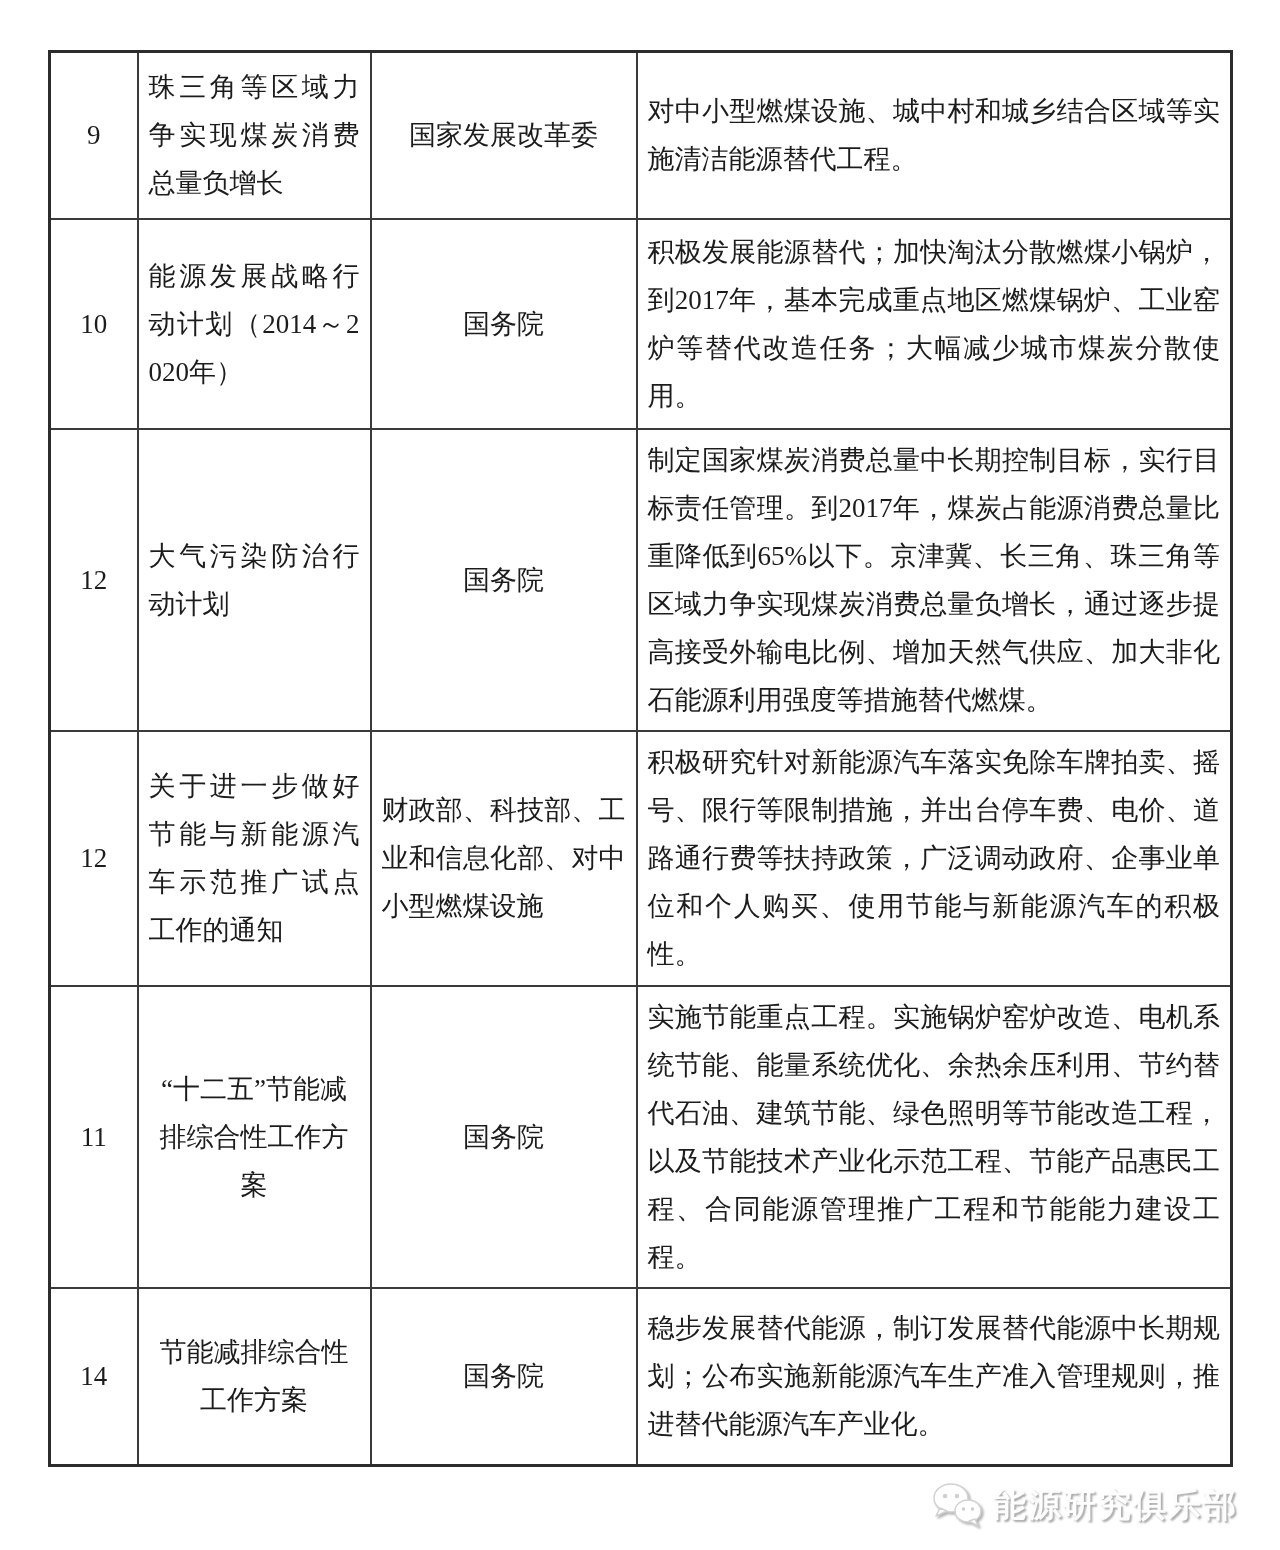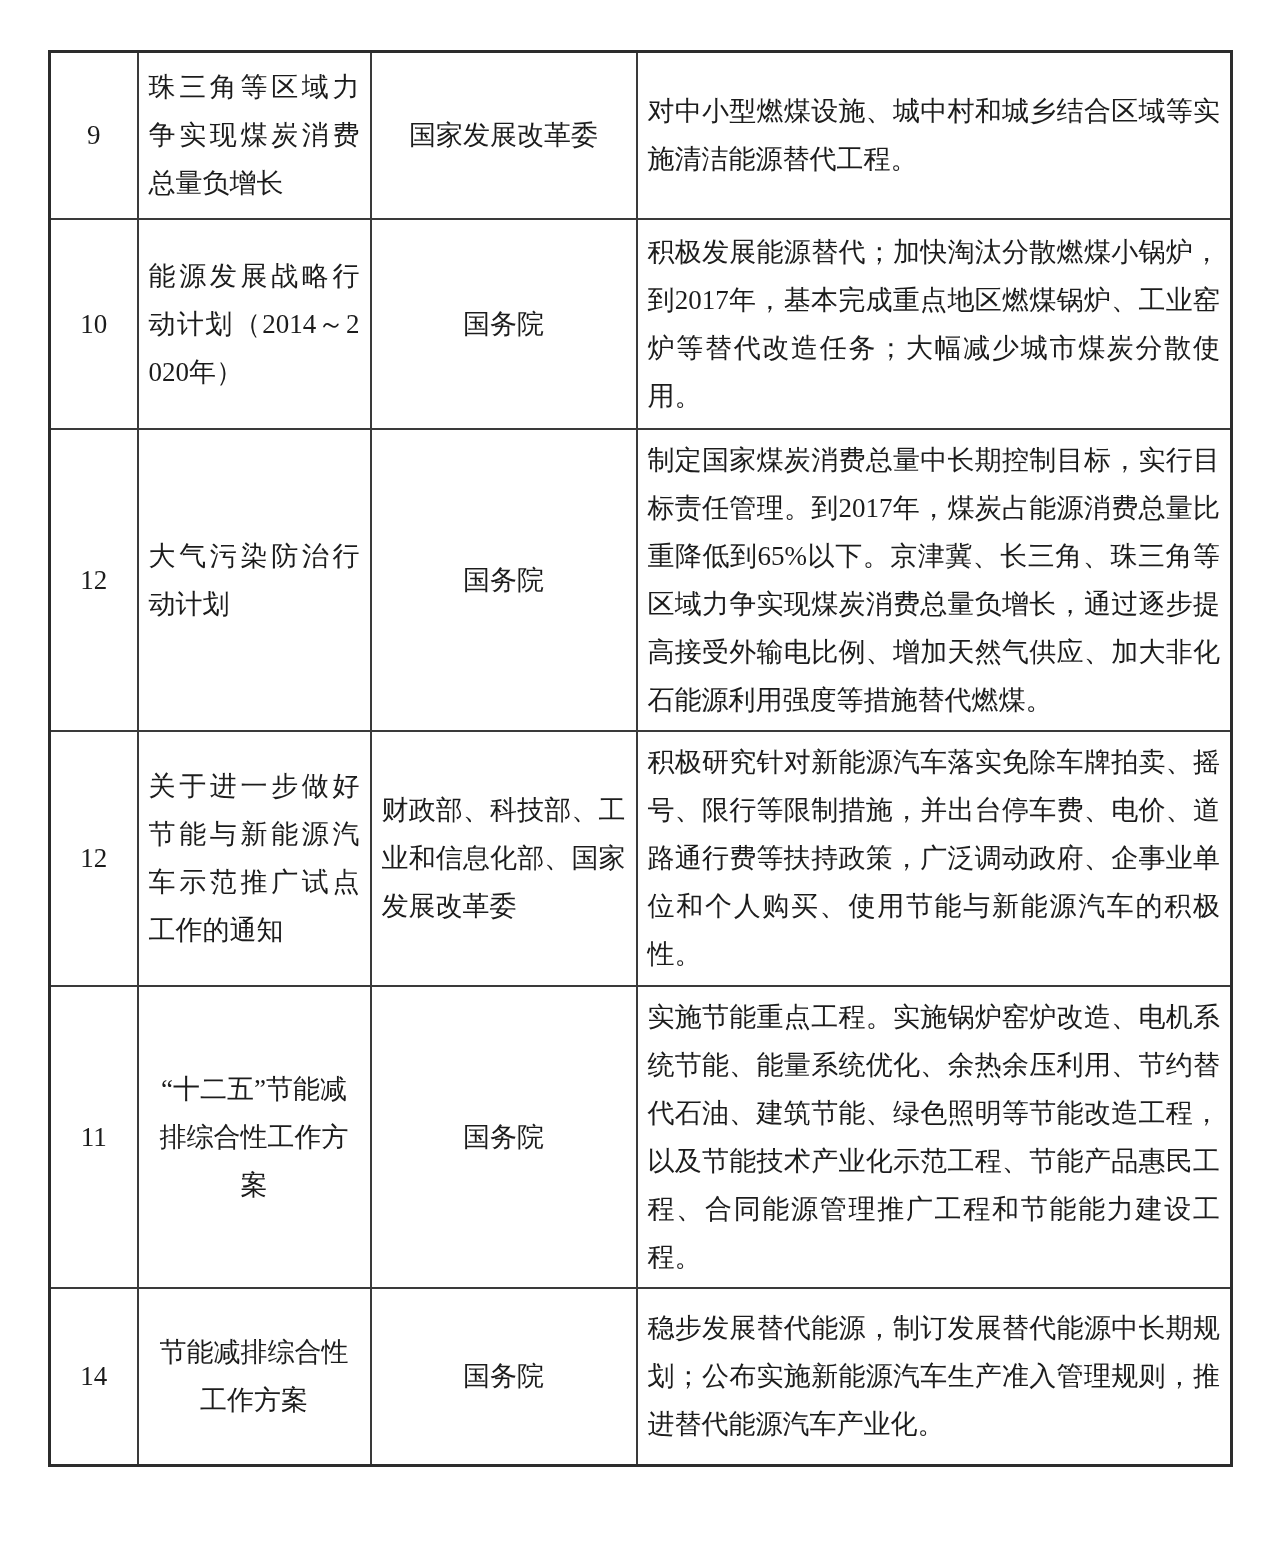--- a/index.html
+++ b/index.html
@@ -125,32 +125,52 @@
       </tr>
       <tr class="r11">
         <td class="num">12</td>
         <td class="name">大气污染防治行动计划</td>
         <td class="agency">国务院</td>
         <td class="content">制定国家煤炭消费总量中长期控制目标，实行目标责任管理。到2017年，煤炭占能源消费总量比重降低到65%以下。京津冀、长三角、珠三角等区域力争实现煤炭消费总量负增长，通过逐步提高接受外输电比例、增加天然气供应、加大非化石能源利用强度等措施替代燃煤。</td>
       </tr>
       <tr class="r12">
         <td class="num">12</td>
         <td class="name">关于进一步做好节能与新能源汽车示范推广试点工作的通知</td>
-        <td class="agency left">财政部、科技部、工业和信息化部、国家发展改革委</td>
+        <td class="agency left">财政部、科技部、工业和信息化部、对中小型燃煤设施</td>
         <td class="content">积极研究针对新能源汽车落实免除车牌拍卖、摇号、限行等限制措施，并出台停车费、电价、道路通行费等扶持政策，广泛调动政府、企事业单位和个人购买、使用节能与新能源汽车的积极性。</td>
       </tr>
       <tr class="r13">
         <td class="num">11</td>
         <td class="name center">“十二五”节能减排综合性工作方案</td>
         <td class="agency">国务院</td>
         <td class="content">实施节能重点工程。实施锅炉窑炉改造、电机系统节能、能量系统优化、余热余压利用、节约替代石油、建筑节能、绿色照明等节能改造工程，以及节能技术产业化示范工程、节能产品惠民工程、合同能源管理推广工程和节能能力建设工程。</td>
       </tr>
       <tr class="r14">
         <td class="num">14</td>
         <td class="name center">节能减排综合性工作方案</td>
         <td class="agency">国务院</td>
         <td class="content">稳步发展替代能源，制订发展替代能源中长期规划；公布实施新能源汽车生产准入管理规则，推进替代能源汽车产业化。</td>
       </tr>
     </tbody>
   </table>
 
+  <div class="watermark">
+    <svg class="wm-icon" viewBox="0 0 52 46" xmlns="http://www.w3.org/2000/svg">
+
+      <g fill="#ffffff" stroke="#d2d2d2" stroke-width="1.5">
+        <ellipse cx="20" cy="16" rx="17" ry="14"></ellipse>
+        <path d="M9 26 L5 34 L16 29 Z" stroke-linejoin="round"></path>
+
+        <ellipse cx="37" cy="29" rx="13" ry="11"></ellipse>
+        <path d="M44 37 L47 44 L38 39 Z" stroke-linejoin="round"></path>
+      </g>
+
+      <g fill="#cfcfcf">
+        <circle cx="14" cy="14" r="2.2"></circle>
+        <circle cx="26" cy="14" r="2.2"></circle>
+        <circle cx="32.5" cy="27" r="1.8"></circle>
+        <circle cx="41.5" cy="27" r="1.8"></circle>
+      </g>
+    </svg>
+    <span class="wm-text">能源研究俱乐部</span>
+  </div>
 
 </div>
 
 </body></html>

